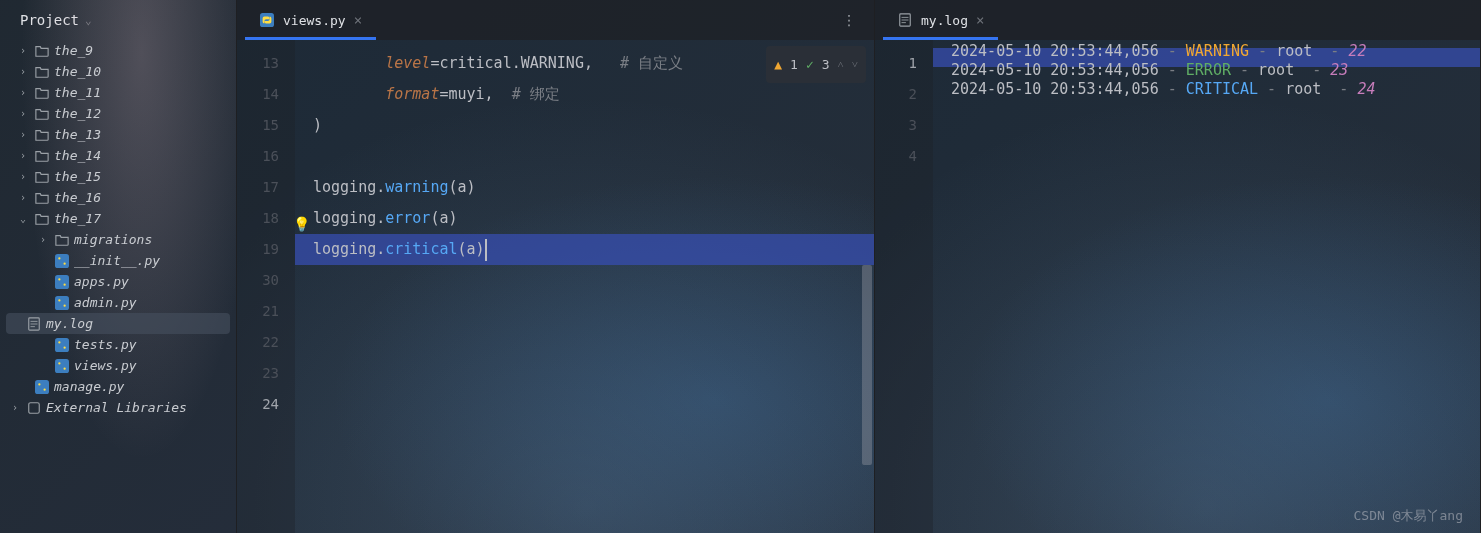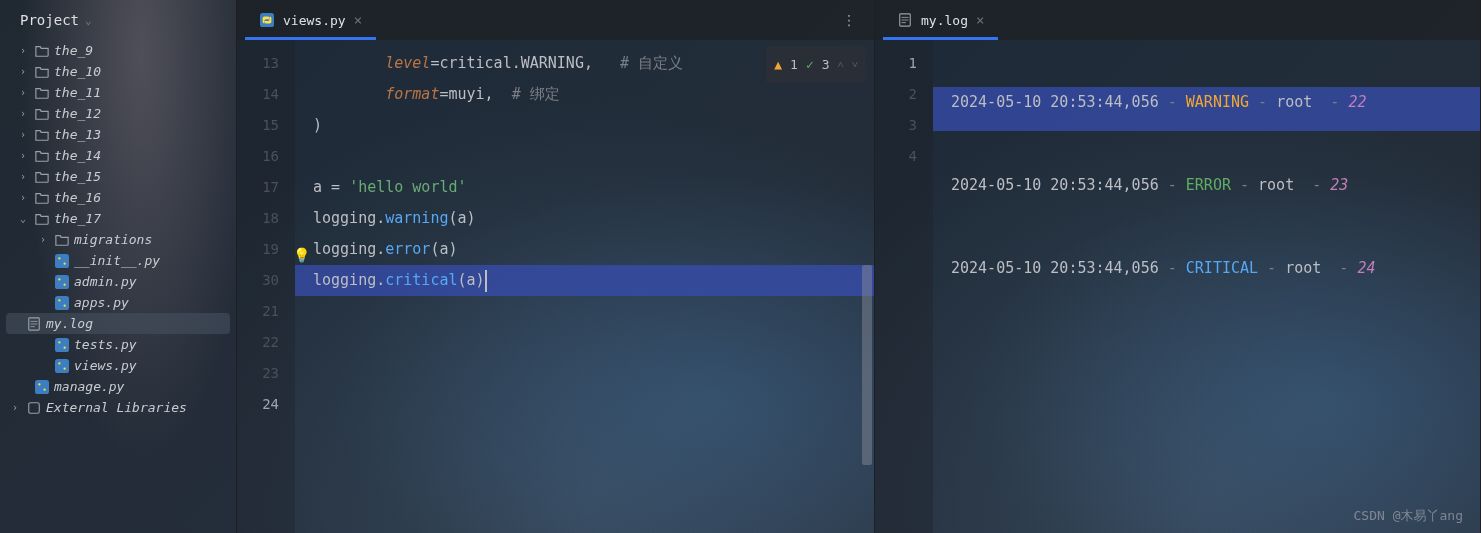--- a/index.html
+++ b/index.html
@@ -206,26 +206,25 @@
 
 
 .log-body {
   flex: 1;
   padding: 8px 0 0 0;
   font-size: 15px;
   line-height: 31px;
   position: relative;
 }
 .log-line {
-  height: 44px;
+  height: 19px;
   padding-left: 18px;
   white-space: pre;
   display: flex;
-  align-items: flex-start;
-  margin-top: 39px;
+  align-items: flex-end;
 }
 .log-line.current { background: rgba(55,77,175,0.75); }
 .log-ts { color: #bcbec4; }
 .log-warning { color: #f0a732; }
 .log-error { color: #5fad65; }
 .log-critical { color: #56a8f5; }
 .log-root { color: #bcbec4; }
 .log-num { color: #c77dbb; font-style: italic; }
 .dash { color: #7a7e85; }
 
@@ -362,32 +361,32 @@
         </div>
         <div class="tree-item indent-2">
           <span class="arrow"></span>
           <span class="file-icon">
             <svg viewBox="0 0 16 16">
               <rect width="16" height="16" rx="3" fill="#3c7ebf"></rect>
               <circle cx="5" cy="5" r="1.3" fill="#fd4"></circle>
               <circle cx="11" cy="11" r="1.3" fill="#fd4"></circle>
             </svg>
           </span>
-          <span class="label">admin.py</span>
+          <span class="label">apps.py</span>
         </div>
         <div class="tree-item indent-2">
           <span class="arrow"></span>
           <span class="file-icon">
             <svg viewBox="0 0 16 16">
               <rect width="16" height="16" rx="3" fill="#3c7ebf"></rect>
               <circle cx="5" cy="5" r="1.3" fill="#fd4"></circle>
               <circle cx="11" cy="11" r="1.3" fill="#fd4"></circle>
             </svg>
           </span>
-          <span class="label">apps.py</span>
+          <span class="label">admin.py</span>
         </div>
         <div class="tree-item indent-2 selected">
           <span class="arrow"></span>
           <span class="file-icon">
             <svg viewBox="0 0 16 16">
               <rect x="2" y="1" width="12" height="14" rx="1" fill="none" stroke="#9aa0a6" stroke-width="1.3"></rect>
               <line x1="4" y1="5" x2="12" y2="5" stroke="#9aa0a6"></line>
               <line x1="4" y1="8" x2="12" y2="8" stroke="#9aa0a6"></line>
               <line x1="4" y1="11" x2="9" y2="11" stroke="#9aa0a6"></line>
             </svg>
@@ -478,21 +477,20 @@
             <span class="ok">✓</span>
             <span>3</span>
             <span class="nav">˄</span>
             <span class="nav">˅</span>
           </div>
           <div class="scrollbar-thumb" style="top:225px;height:200px;"></div>
         <div class="code-line">        <span class="kw-param">level</span><span class="punct">=critical.</span><span class="ident">WARNING</span><span class="punct">,</span>   <span class="comment"># 自定义</span></div>
             <div class="code-line">        <span class="kw-param">format</span><span class="punct">=muyi,</span>  <span class="comment"># 绑定</span></div>
             <div class="code-line"><span class="punct">)</span></div>
             <div class="code-line"></div>
-            <div class="code-line"><span class="ident">a = </span><span class="str">'hello world'</span></div>
             <div class="code-line"><span class="ident">logging.</span><span class="fn-call">warning</span><span class="punct">(a)</span></div>
             <div class="code-line"><span class="ident">logging.</span><span class="fn-call">error</span><span class="punct">(a)</span><span class="bulb">💡</span></div>
             <div class="code-line current"><span class="ident">logging.</span><span class="fn-call">critical</span><span class="punct">(a)</span><span class="cursor"></span></div>
           </div>
       </div>
     </div>
 
     <div class="pane pane-right">
       <div class="tabs">
         <div class="tab active">

